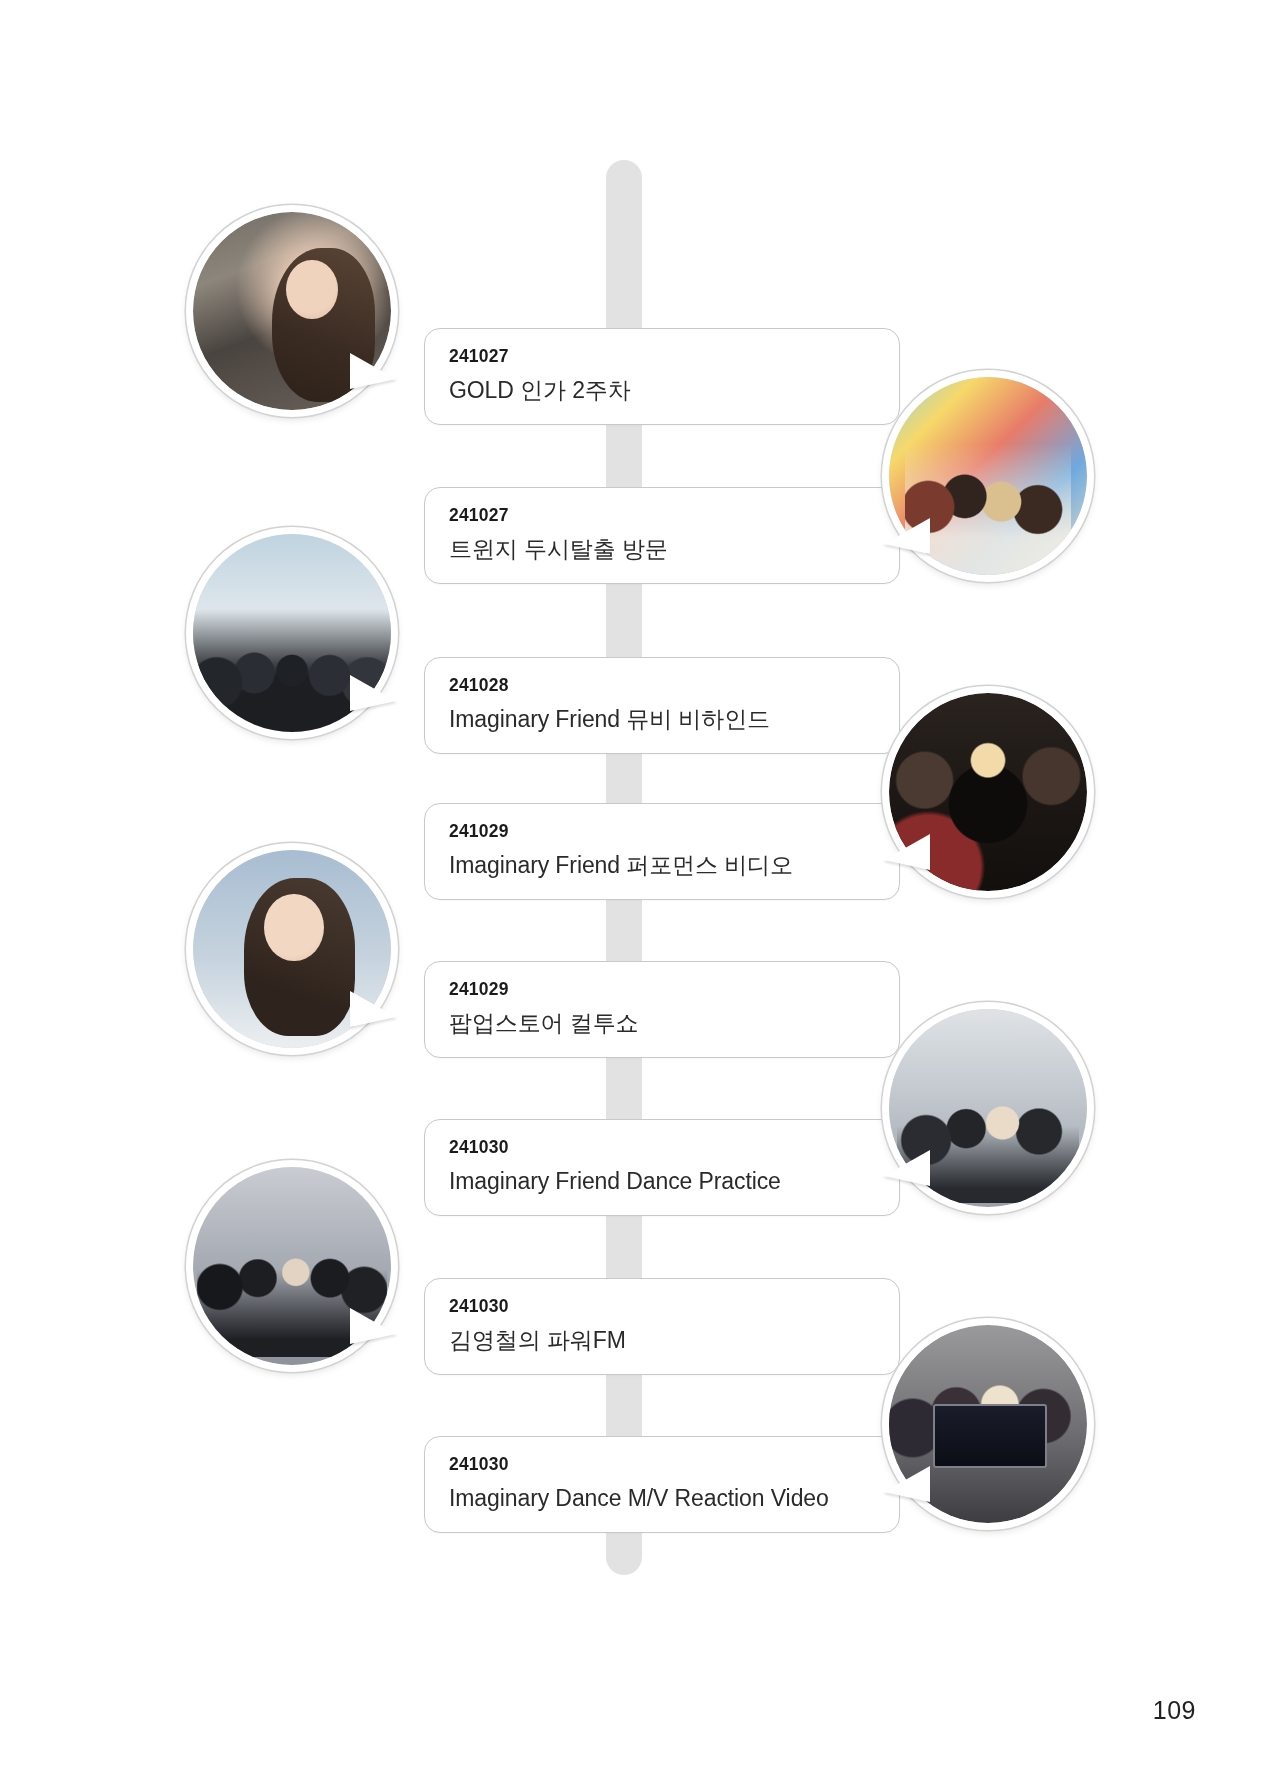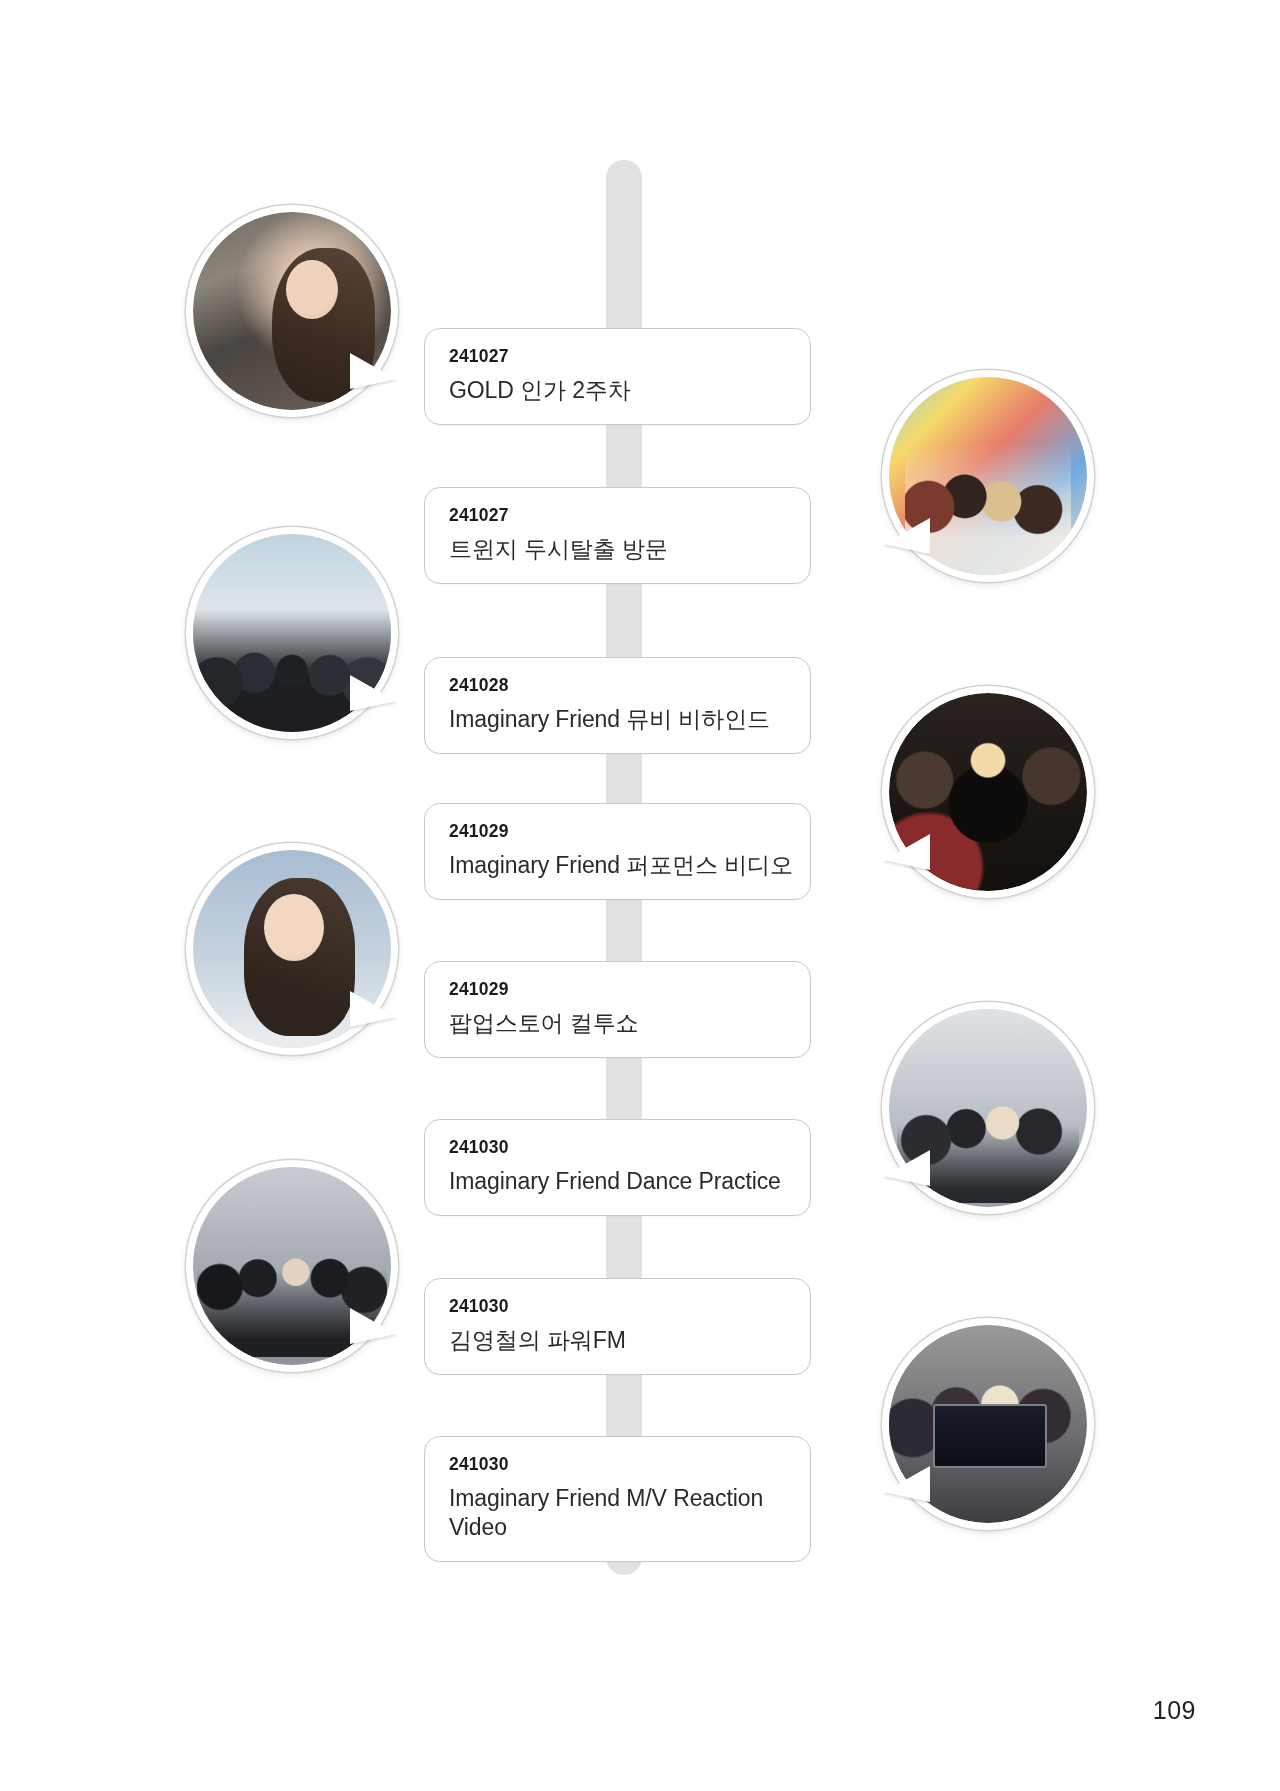--- a/index.html
+++ b/index.html
@@ -31,21 +31,21 @@
     position: absolute;
     left: 0;
     width: 1280px;
     height: 0;
   }
 
   
   .card {
     position: absolute;
     left: 424px;
-    width: 387px;
+    width: 476px;
     box-sizing: border-box;
     background: #ffffff;
     border: 1.6px solid #c9c9c9;
     border-radius: 16px;
     padding: 17px 12px 19px 24px;
     box-shadow: 0 1px 2px rgba(0,0,0,0.03);
   }
   .card .date {
     font-size: 17.5px;
     font-weight: bold;
@@ -279,21 +279,21 @@
         <div class="title">김영철의 파워FM</div>
       </div>
       <div class="bubble" style="top: 1160px; left: 186px;">
         <div class="photo ph-6"></div>
       </div>
       <div class="tail right" style="top: 1308px; left: 350px;"></div>
     </div>
     <div class="event">
       <div class="card" style="top: 1436px;">
         <div class="date">241030</div>
-        <div class="title">Imaginary Friend M/V Reaction Video</div>
+        <div class="title">Imaginary Dance M/V Reaction Video</div>
       </div>
       <div class="bubble" style="top: 1318px; right: 186px;">
         <div class="photo ph-8"></div>
       </div>
       <div class="tail left" style="top: 1466px; right: 350px;"></div>
     </div>
   </div>
 
 <div class="page-number">109</div>
 

